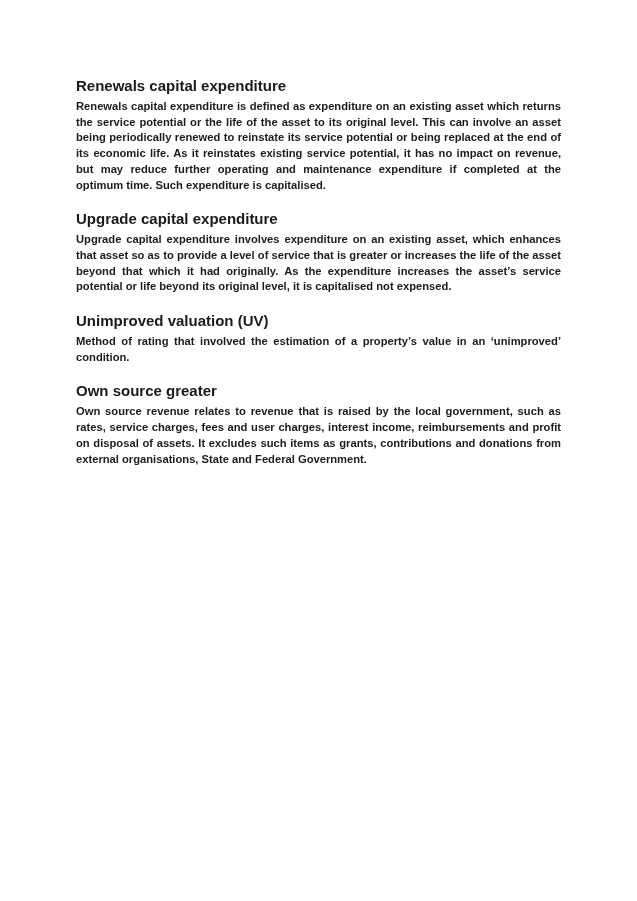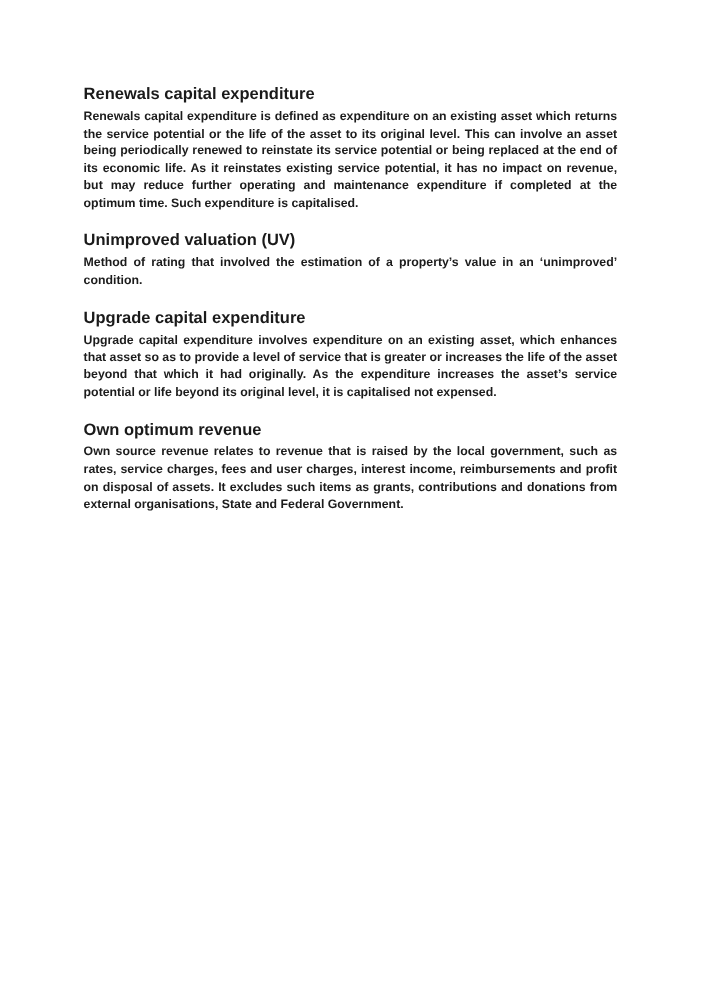--- a/index.html
+++ b/index.html
@@ -76,31 +76,31 @@
 <div class="page">
 
   <div class="content">
 
     <div class="glossary-section">
       <h2 class="section-heading">Renewals capital expenditure</h2>
       <p class="section-body">Renewals capital expenditure is defined as expenditure on an existing asset which returns the service potential or the life of the asset to its original level. This can involve an asset being periodically renewed to reinstate its service potential or being replaced at the end of its economic life. As it reinstates existing service potential, it has no impact on revenue, but may reduce further operating and maintenance expenditure if completed at the optimum time. Such expenditure is capitalised.</p>
     </div>
 
     <div class="glossary-section">
+      <h2 class="section-heading">Upgrade capital expenditure</h2>
+      <p class="section-body">Upgrade capital expenditure involves expenditure on an existing asset, which enhances that asset so as to provide a level of service that is greater or increases the life of the asset beyond that which it had originally. As the expenditure increases the asset’s service potential or life beyond its original level, it is capitalised not expensed.</p>
+    </div>
+
+    <div class="glossary-section">
       <h2 class="section-heading">Unimproved valuation (UV)</h2>
       <p class="section-body">Method of rating that involved the estimation of a property’s value in an ‘unimproved’ condition.</p>
     </div>
 
     <div class="glossary-section">
-      <h2 class="section-heading">Upgrade capital expenditure</h2>
-      <p class="section-body">Upgrade capital expenditure involves expenditure on an existing asset, which enhances that asset so as to provide a level of service that is greater or increases the life of the asset beyond that which it had originally. As the expenditure increases the asset’s service potential or life beyond its original level, it is capitalised not expensed.</p>
-    </div>
-
-    <div class="glossary-section">
-      <h2 class="section-heading">Own optimum revenue</h2>
+      <h2 class="section-heading">Own source greater</h2>
       <p class="section-body">Own source revenue relates to revenue that is raised by the local government, such as rates, service charges, fees and user charges, interest income, reimbursements and profit on disposal of assets. It excludes such items as grants, contributions and donations from external organisations, State and Federal Government.</p>
     </div>
 
   </div>
 
   <div class="footer-rule"></div>
 
   <div class="page-footer">
     <span class="footer-page-number">47</span><span class="footer-separator">|</span><span class="footer-page-label">P a g e</span>
   </div>

